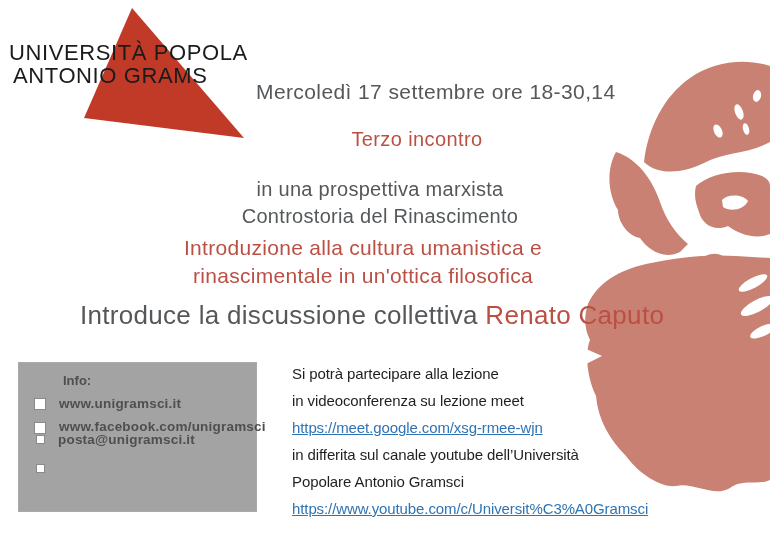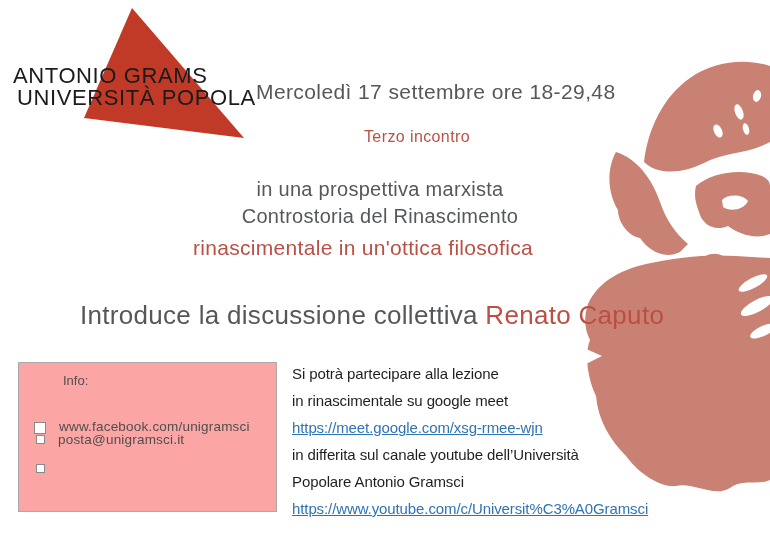--- a/index.html
+++ b/index.html
@@ -6,38 +6,38 @@
   html,body{margin:0;padding:0;background:#e9e9e9;}
   .canvas{
     position:relative;width:770px;height:545px;background:#ffffff;
     overflow:hidden;font-family:"Liberation Sans",sans-serif;
     -webkit-font-smoothing:antialiased;
   }
   svg.bg{position:absolute;left:0;top:0;width:770px;height:545px;}
   .abs{position:absolute;white-space:nowrap;}
 
   
-  .logo-line1{left:17px;top:40px;font-size:22px;letter-spacing:0.6px;color:var(--logo_black);margin-top:45px;}
+  .logo-line1{left:9px;top:40px;font-size:22px;letter-spacing:0.6px;color:var(--logo_black);}
   .logo-line2{left:13px;top:63px;font-size:22px;letter-spacing:0.6px;color:var(--logo_black);}
 
   
   .course{left:258px;top:33px;font-size:21px;letter-spacing:0.4px;color:var(--accent_red);}
   .datetime{left:256px;top:80px;font-size:21px;letter-spacing:0.4px;color:var(--text_gray);}
-  .session{left:258px;top:128px;width:318px;text-align:center;font-size:16px;letter-spacing:0.4px;color:var(--accent_red);}
+  .session{left:258px;top:128px;width:318px;text-align:center;font-size:20px;letter-spacing:0.4px;color:var(--accent_red);}
 
   .subtitle{left:0;top:176px;width:760px;text-align:center;font-size:20px;line-height:27px;
             letter-spacing:0.3px;color:var(--text_gray);white-space:nowrap;}
   .topic{left:0;top:234px;width:726px;text-align:center;font-size:21px;line-height:28px;
          letter-spacing:0.3px;color:var(--accent_red);white-space:nowrap;}
   .presenter{left:80px;top:300px;font-size:26px;letter-spacing:0.3px;color:var(--text_gray);}
   .presenter .name{color:var(--accent_red);}
 
   
-  .info-box{left:18px;top:362px;width:259px;height:150px;border:1px solid var(--box_border);
-            background:#fca5a5;box-sizing:border-box;}
+  .info-box{left:18px;top:362px;width:239px;height:150px;border:1px solid var(--box_border);
+            background:#a3a3a3;box-sizing:border-box;font-weight:bold;}
   .info-title{position:absolute;left:44px;top:10px;font-size:13px;color:var(--info_gray);}
   .info-row{position:absolute;left:15px;display:flex;align-items:center;}
   .info-row .cb{display:inline-block;border:1px solid #8a8a8a;background:#fff;margin-right:13px;flex:0 0 auto;}
   .cb-lg{width:10px;height:10px;}
   .cb-sm{width:7px;height:7px;margin-left:2px;}
   .info-row .lbl{font-size:13.5px;letter-spacing:0.2px;color:var(--info_gray);}
   .row1{top:33px;} .row2{top:56px;align-items:flex-end;} .row3{top:69px;align-items:center;} .row4{top:101px;}
 
   
   .streaming{left:292px;top:362px;font-size:15px;color:var(--body_black);letter-spacing:-0.1px;}
@@ -66,52 +66,57 @@
       <path d="M 584,348 L 602,356 L 586,364 Z" fill="#ffffff"></path>
       <ellipse cx="753" cy="283" rx="16" ry="5" fill="#ffffff" transform="rotate(-28 753 283)"></ellipse>
       <ellipse cx="757" cy="306" rx="18" ry="6" fill="#ffffff" transform="rotate(-28 757 306)"></ellipse>
       <ellipse cx="763" cy="331" rx="14" ry="5" fill="#ffffff" transform="rotate(-25 763 331)"></ellipse>
     </g>
   </svg>
 
   <div class="abs logo-line1">UNIVERSITÀ POPOLA</div>
   <div class="abs logo-line2">ANTONIO GRAMS</div>
 
-  <div class="abs datetime">Mercoledì 17 settembre ore 18-29,48</div>
+  <div class="abs datetime">Mercoledì 17 settembre ore 18-30,14</div>
   <div class="abs session">Terzo incontro</div>
 
   <div class="abs subtitle">
     <div>in una prospettiva marxista</div>
     <div>Controstoria del Rinascimento</div>
   </div>
 
   <div class="abs topic">
+    <div>Introduzione alla cultura umanistica e</div>
     <div>rinascimentale in un'ottica filosofica</div>
   </div>
 
   <div class="abs presenter"><span>Introduce la discussione collettiva </span><span class="name">Renato Caputo</span></div>
 
   <div class="abs info-box">
     <div class="info-title">Info:</div>
+    <div class="info-row row1">
+      <span class="cb cb-lg"></span>
+      <span class="lbl">www.unigramsci.it</span>
+    </div>
     <div class="info-row row2">
       <span class="cb cb-lg"></span>
       <span class="lbl">www.facebook.com/unigramsci</span>
     </div>
     <div class="info-row row3">
       <span class="cb cb-sm"></span>
       <span class="lbl">posta@unigramsci.it</span>
     </div>
     <div class="info-row row4">
       <span class="cb cb-sm"></span>
       <span class="lbl"></span>
     </div>
   </div>
 
   <div class="abs streaming">
     <div class="line">Si potrà partecipare alla lezione</div>
-    <div class="line">in rinascimentale su google meet</div>
+    <div class="line">in videoconferenza su lezione meet</div>
     <div class="line"><a>https://meet.google.com/xsg-rmee-wjn</a></div>
     <div class="line">in differita sul canale youtube dell’Università</div>
     <div class="line">Popolare Antonio Gramsci</div>
     <div class="line"><a>https://www.youtube.com/c/Universit%C3%A0Gramsci</a></div>
   </div>
 
 </div>
 
 </body></html>

